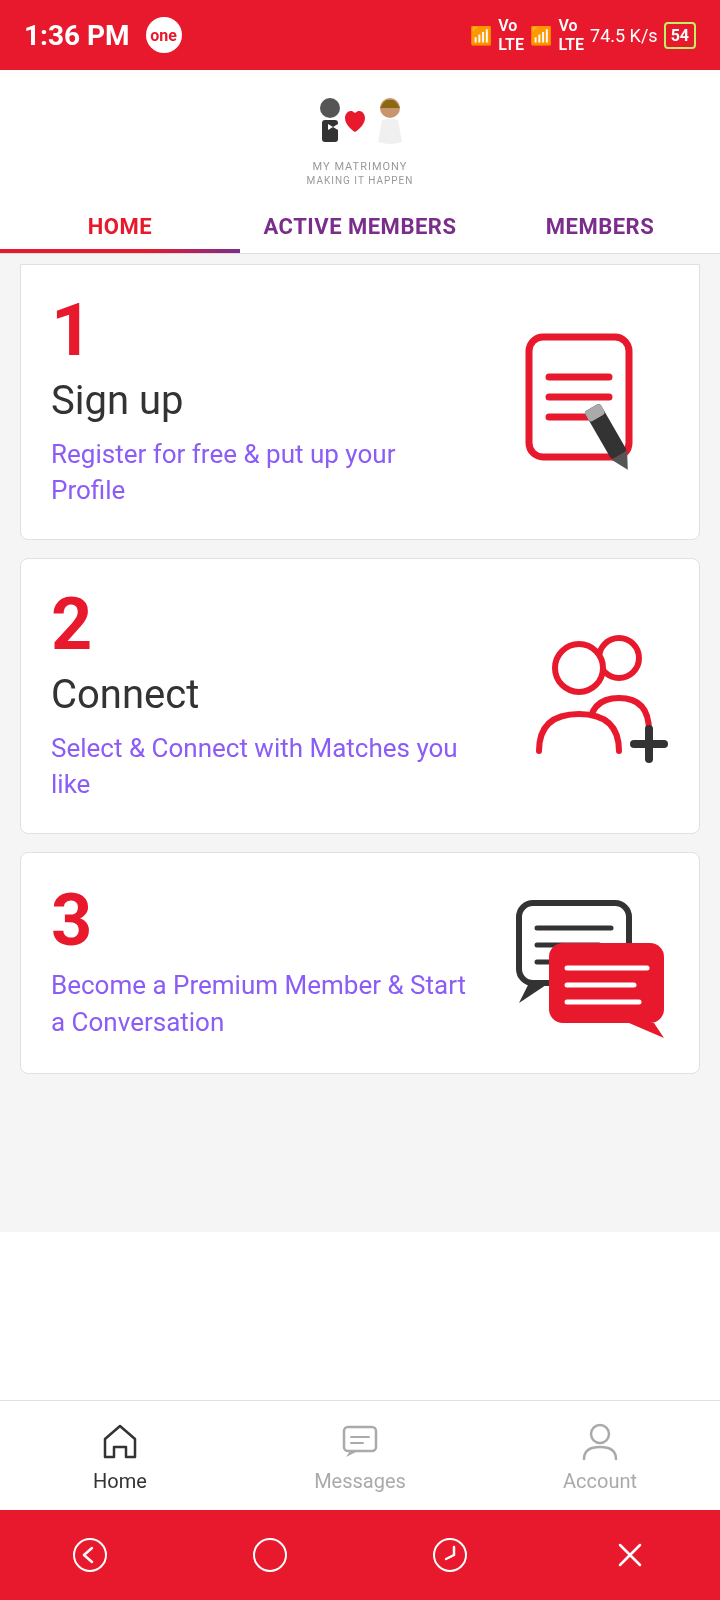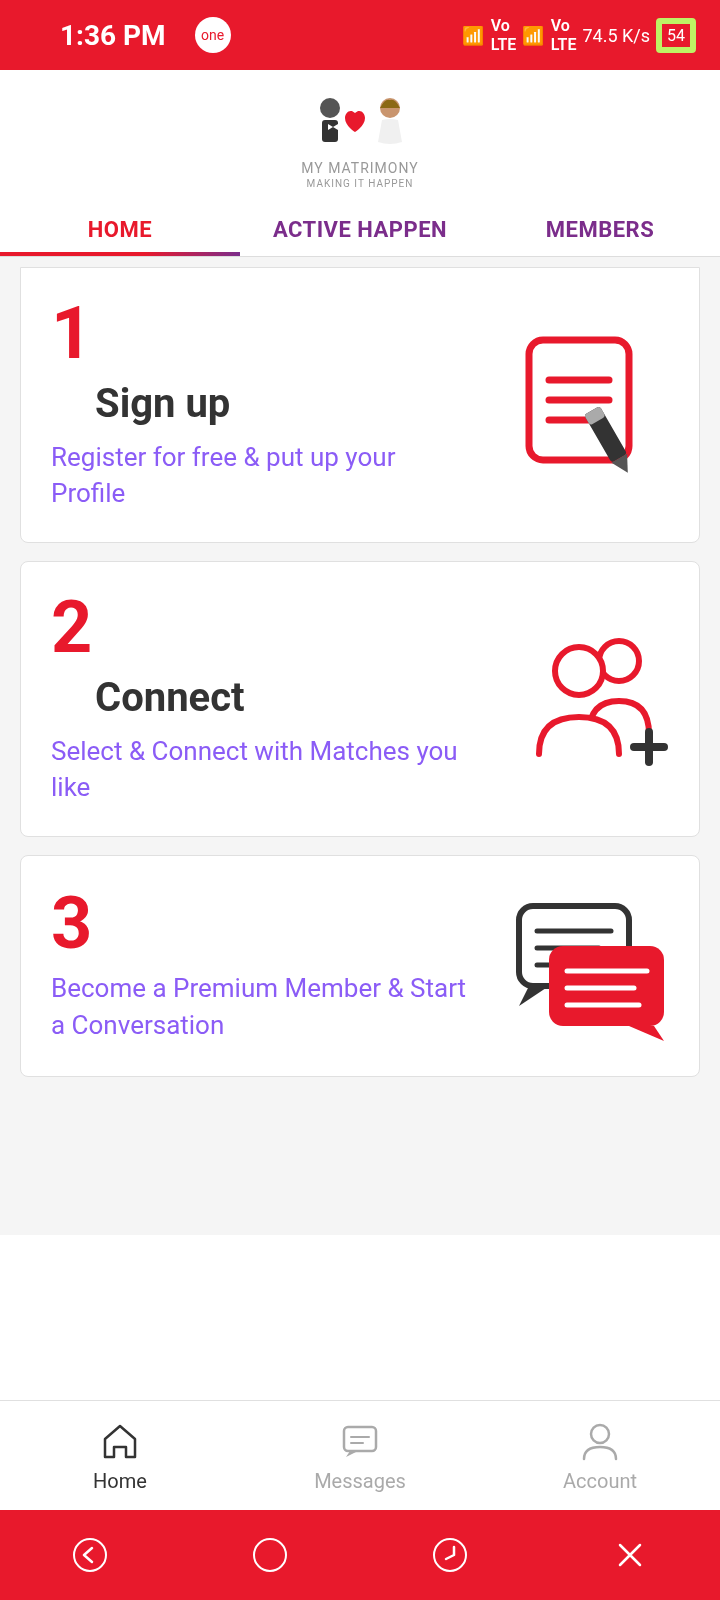--- a/index.html
+++ b/index.html
@@ -31,52 +31,52 @@
       border-radius: 50%;
       width: 36px;
       height: 36px;
       display: inline-flex;
       align-items: center;
       justify-content: center;
       margin-left: 8px;
     }
     .status-one-badge span {
       color: #e8192c;
-      font-size: 14px;
-      font-weight: normal;
+      font-size: 16px;
+      font-weight: bold;
     }
     .status-right {
       display: flex;
       align-items: center;
       gap: 6px;
       font-size: 18px;
     }
     .battery-box {
-      border: 6px solid #bef264;
+      border: 2px solid #bef264;
       border-radius: 4px;
       padding: 2px 5px;
       font-size: 16px;
-      font-weight: normal;
+      font-weight: bold;
     }
 
     
     .logo-area {
       display: flex;
       justify-content: center;
       align-items: center;
       padding: 18px 0 10px 0;
       background: white;
     }
     .logo-text-block {
       display: flex;
       flex-direction: column;
       align-items: center;
     }
     .logo-subtext {
-      font-size: 14px;
+      font-size: 11px;
       color: #999;
       letter-spacing: 1px;
       text-align: center;
       margin-top: 2px;
     }
 
     
     .nav-tabs {
       display: flex;
       border-bottom: 1px solid #ddd;
@@ -134,24 +134,23 @@
     }
     .step-number {
       font-size: 72px;
       font-weight: 700;
       color: #e8192c;
       line-height: 1;
       margin-bottom: 10px;
     }
     .step-title {
       font-size: 40px;
-      font-weight: 700;
+      font-weight: 400;
       color: #333;
       margin-bottom: 12px;
-      margin-left: 44px;
     }
     .step-desc {
       font-size: 26px;
       color: #8b5cf6;
       line-height: 1.4;
     }
 
     .step-icon-area {
       width: 200px;
       display: flex;
@@ -221,21 +220,21 @@
 
     .content-scroll {
       padding-top: 10px;
       padding-bottom: 140px;
     }
   </style>
 </head>
 <body>
 
 <div class="status-bar">
-  <div style="display:flex;align-items:center;gap:21px;margin-left:36px;">
+  <div style="display:flex;align-items:center;gap:8px;">
     <span class="status-time">1:36 PM</span>
     <div class="status-one-badge">
       <span>one</span>
     </div>
   </div>
   <div class="status-right">
     <span>📶</span>
     <span style="font-size:16px;font-weight:600;">Vo<br style="line-height:0">LTE</span>
     <span>📶</span>
     <span style="font-size:16px;font-weight:600;">Vo<br>LTE</span>
@@ -268,21 +267,21 @@
     <div class="logo-subtext">MY MATRIMONY</div>
     <div class="logo-subtext" style="font-size:10px;">MAKING IT HAPPEN</div>
   </div>
 </div>
 
 <div class="nav-tabs">
   <div class="nav-tab active">
     <span>HOME</span>
   </div>
   <div class="nav-tab">
-    <span>ACTIVE HAPPEN</span>
+    <span>ACTIVE MEMBERS</span>
   </div>
   <div class="nav-tab">
     <span>MEMBERS</span>
   </div>
 </div>
 
 <div class="content">
   <div class="content-scroll">
 
     <div class="step-card" style="border-top-left-radius:0;border-top-right-radius:0;margin-top:0;">

